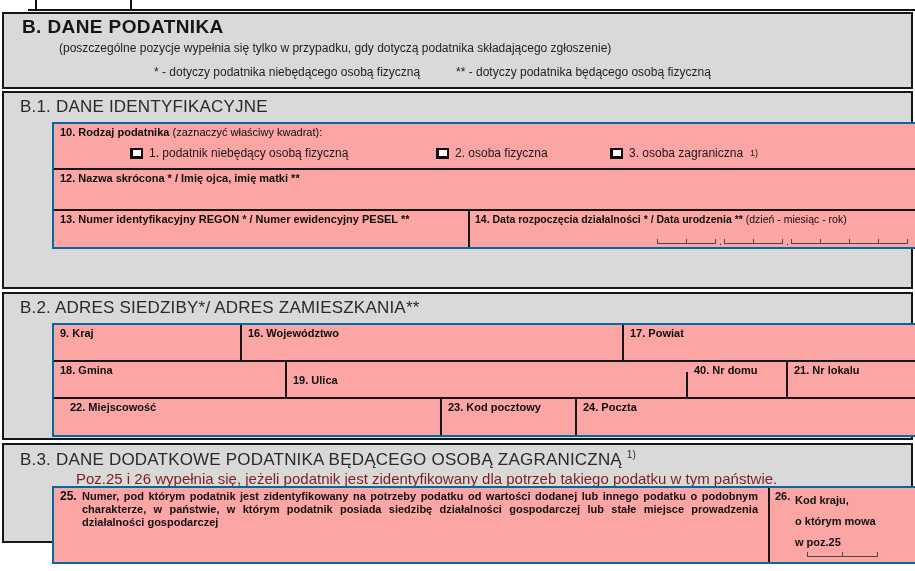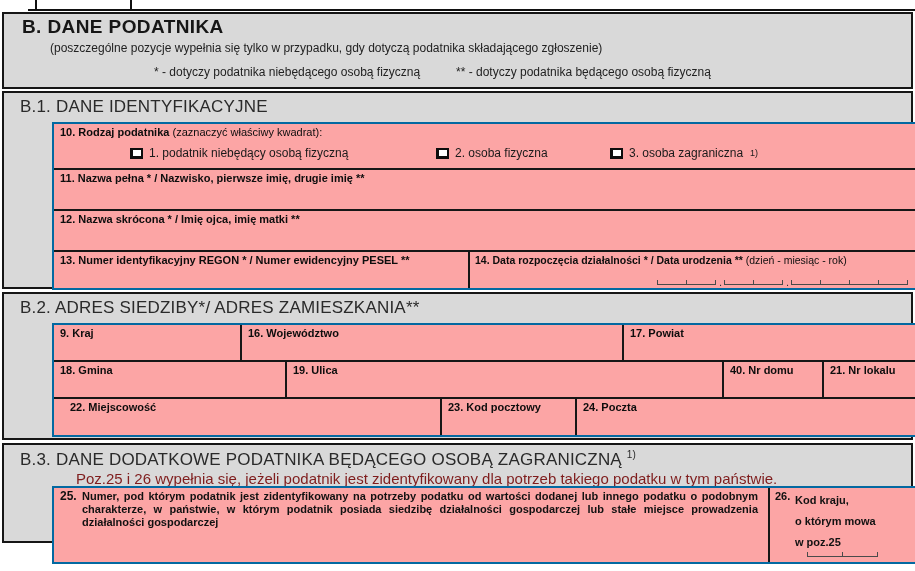--- a/index.html
+++ b/index.html
@@ -14,21 +14,21 @@
   .sec {
     position:absolute; left:2px; width:911px;
     background:#d9d9d9; border:2px solid #161616;
   }
   #secB  { top:12px;  height:77px; }
   #secB1 { top:91px;  height:198px; }
   #secB2 { top:292px; height:148px; }
   #secB3 { top:443px; height:100px; }
 
   .b-title   { position:absolute; left:18px; top:2px;  font-size:19px; font-weight:bold; letter-spacing:.4px; color:#161616; }
-  .b-sub     { position:absolute; left:46px; top:27px; font-size:12px; color:#222; }
+  .b-sub     { position:absolute; left:55px; top:27px; font-size:12px; color:#222; }
   .b-note1   { position:absolute; left:150px; top:51px; font-size:12px; color:#222; }
   .b-note2   { position:absolute; left:452px; top:51px; font-size:12px; color:#222; }
 
   .sec-title { position:absolute; left:16px; top:4px; font-size:17px; font-weight:400; color:#2a2a2a; letter-spacing:.2px; }
   .sec-title sup { font-size:10px; }
   .sec-sub   { position:absolute; left:72px; top:25px; font-size:15px; color:#7f1d1d; }
 
   .ftable {
     position:absolute; left:48px; width:866px;
     background:#fca5a5; border:2px solid #0369a1;
@@ -95,23 +95,20 @@
           <span class="cbox"></span>
           <span>2. osoba fizyczna</span>
         </div>
         <div class="cb-opt" style="left:556px; top:22px;">
           <span class="cbox"></span>
           <span>3. osoba zagraniczna</span>
           <sup>1)</sup>
         </div>
       </div>
 
-      <div class="frow" style="height:41px;">
-        <div class="flabel">11. Nazwa pełna * / Nazwisko, pierwsze imię, drugie imię **</div>
-      </div>
 
       <div class="frow" style="height:41px;">
         <div class="flabel">12. Nazwa skrócona * / Imię ojca, imię matki **</div>
       </div>
 
       <div class="frow" style="height:36px;">
         <div class="cells">
           <div class="cell" style="width:416px;">
             <div class="flabel">13. Numer identyfikacyjny REGON * / Numer ewidencyjny PESEL **</div>
           </div>
@@ -150,21 +147,21 @@
           <div class="cell">
             <div class="flabel">17. Powiat</div>
           </div>
         </div>
       </div>
       <div class="frow" style="height:37px;">
         <div class="cells">
           <div class="cell" style="width:233px;">
             <div class="flabel">18. Gmina</div>
           </div>
-          <div class="cell" style="width:437px;">
+          <div class="cell" style="width:401px;margin-top:10px;">
             <div class="flabel">19. Ulica</div>
           </div>
           <div class="cell" style="width:100px;">
             <div class="flabel">40. Nr domu</div>
           </div>
           <div class="cell">
             <div class="flabel">21. Nr lokalu</div>
           </div>
         </div>
       </div>

